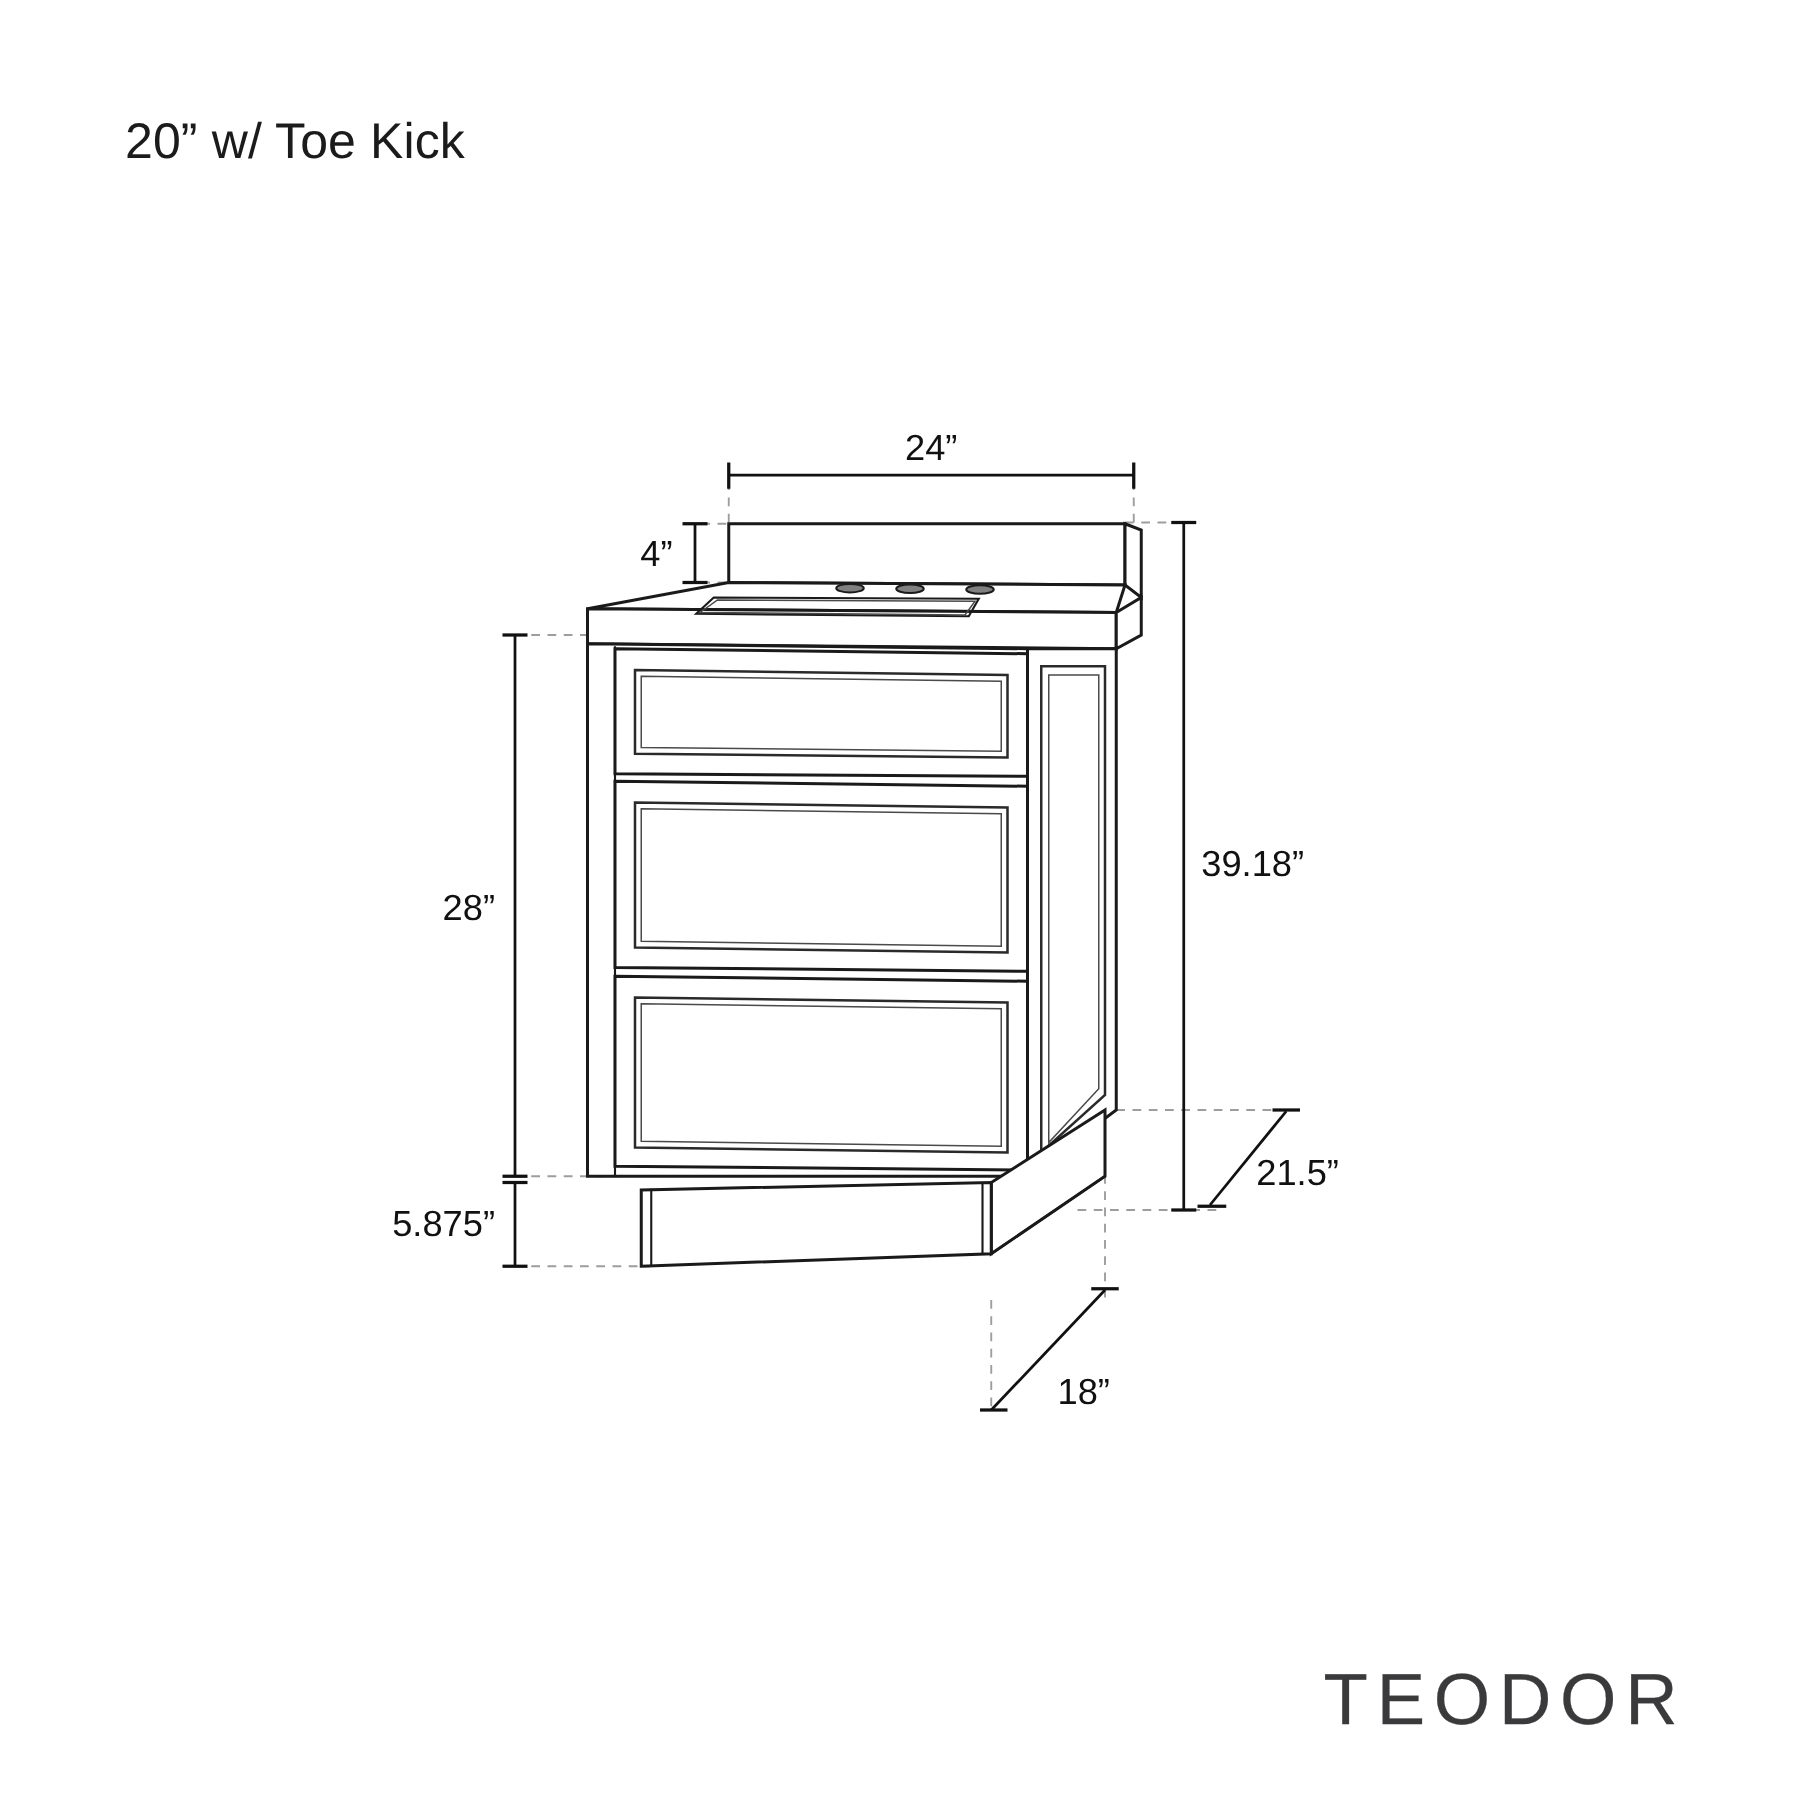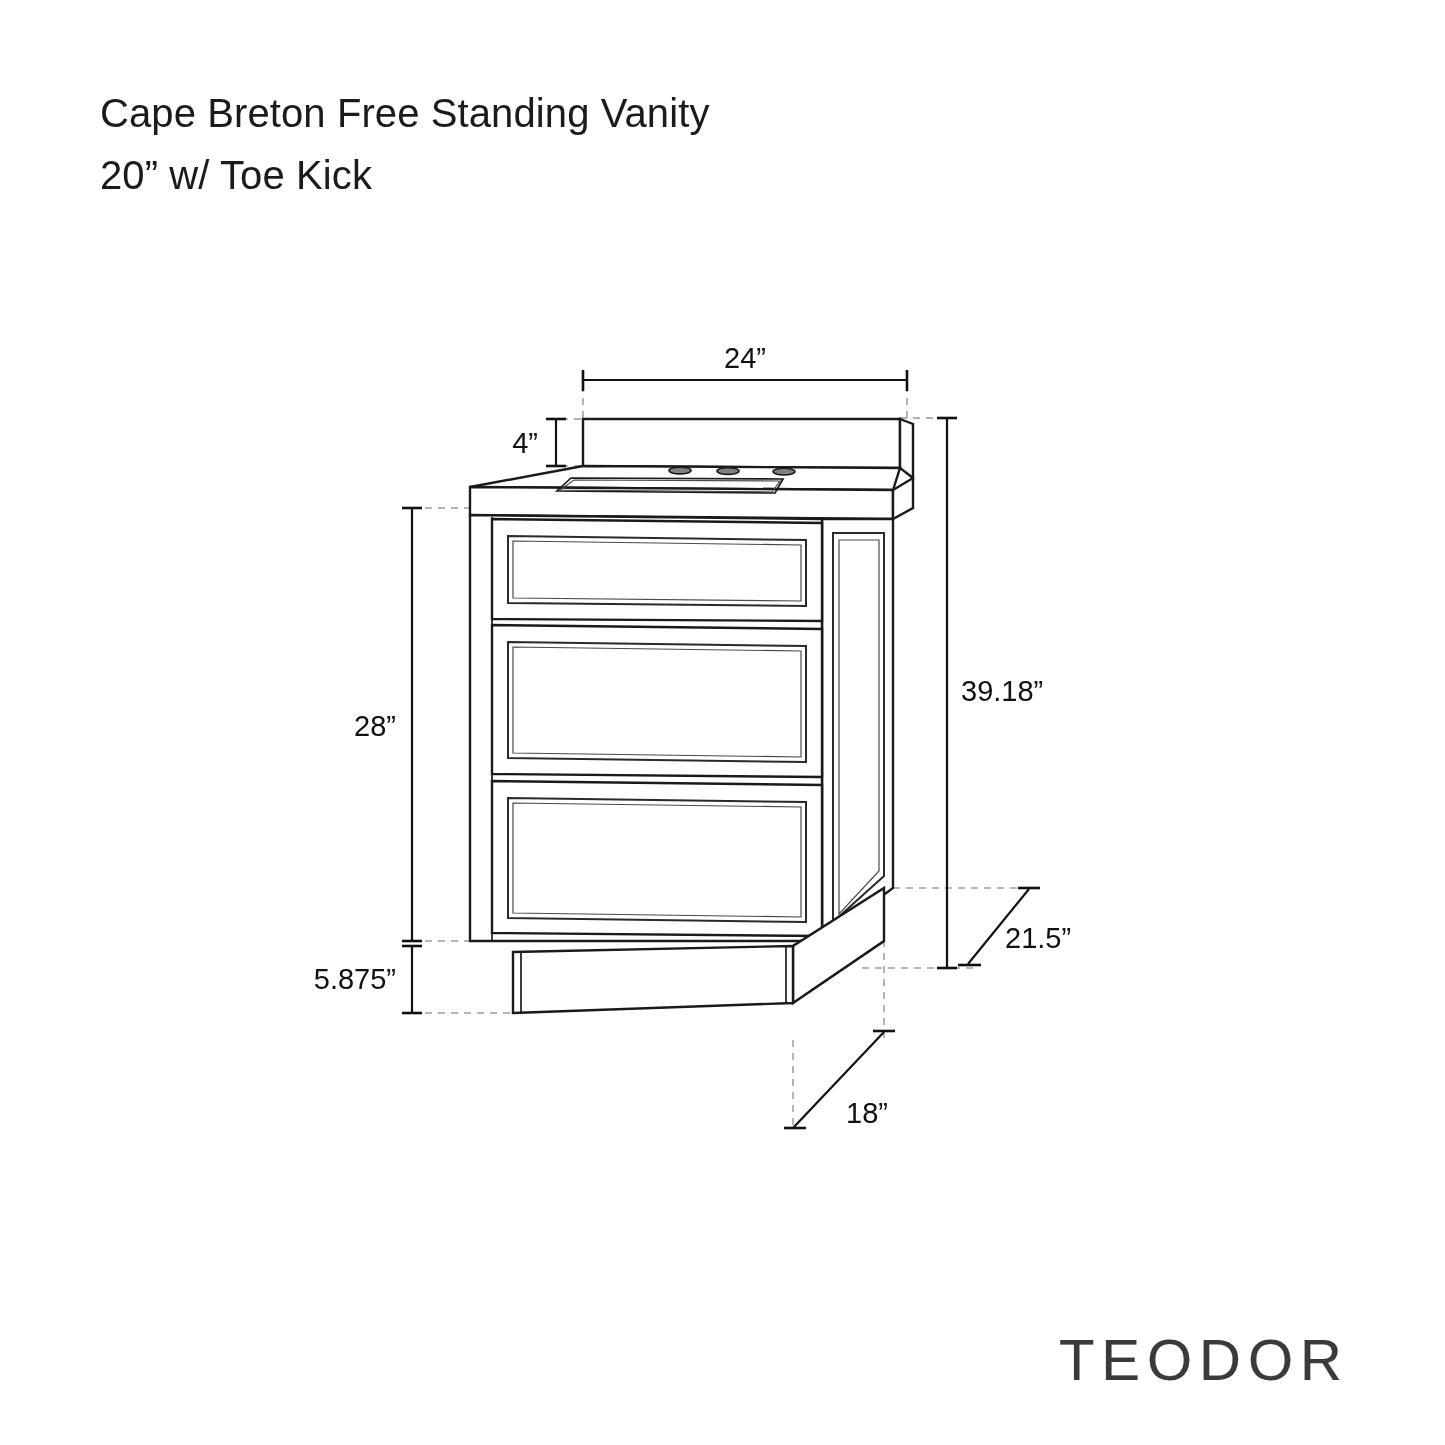--- a/index.html
+++ b/index.html
@@ -107,21 +107,20 @@
   .dim-text-mid { text-anchor: middle; }
   .dim-text-end { text-anchor: end; }
   .dim-text-start { text-anchor: start; }
 </style>
 </head>
 <body>
 
 <div id="sheet">
 
   <div class="title-block">
-    <div class="title-line">Cape Breton Free Standing Vanity</div>
     <div class="title-line">20” w/ Toe Kick</div>
   </div>
 
   <svg id="drawing" viewBox="0 0 1445 1445">
 
     <g>
 
       <path class="ext-line" d="M 583,372 L 583,424"></path>
       <path class="ext-line" d="M 907,372 L 907,468"></path>
 

